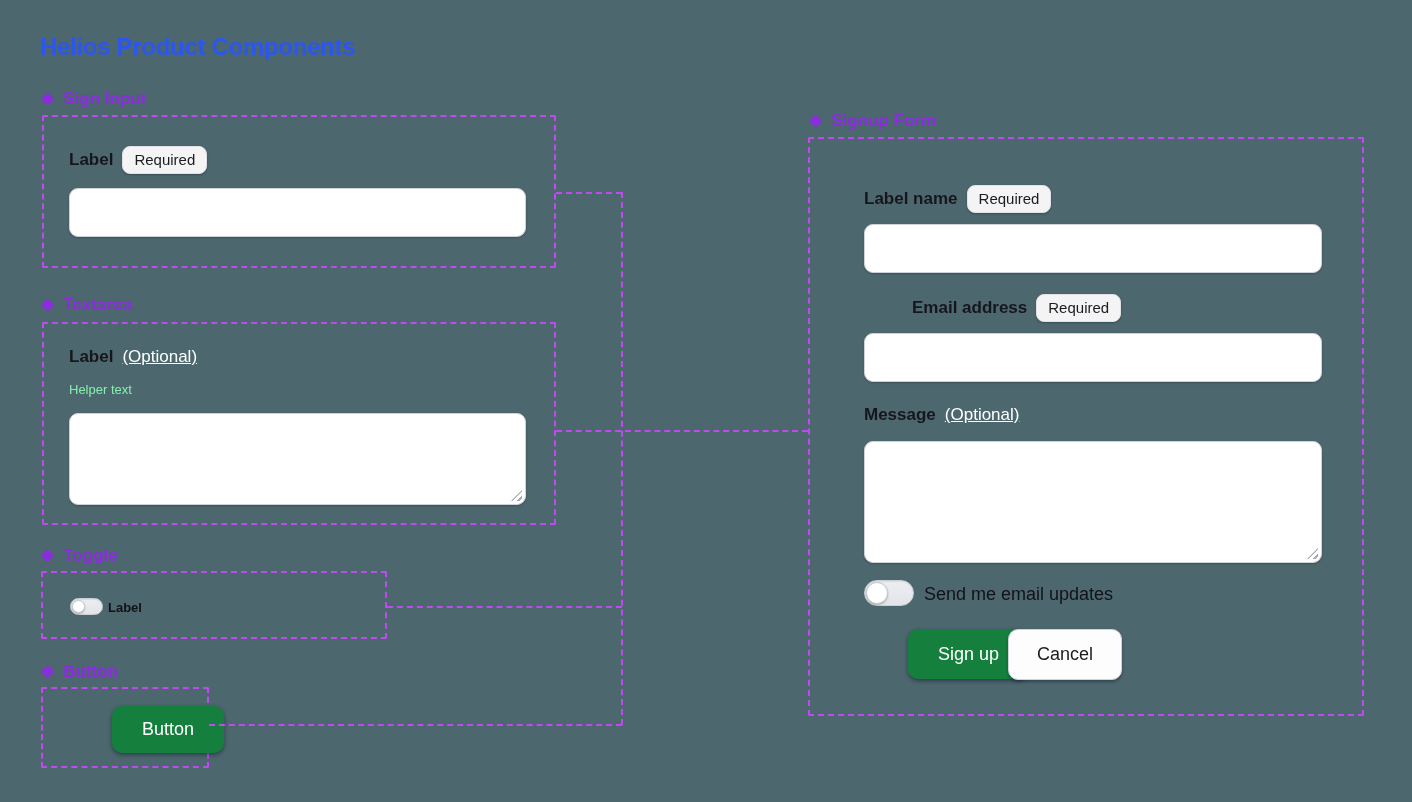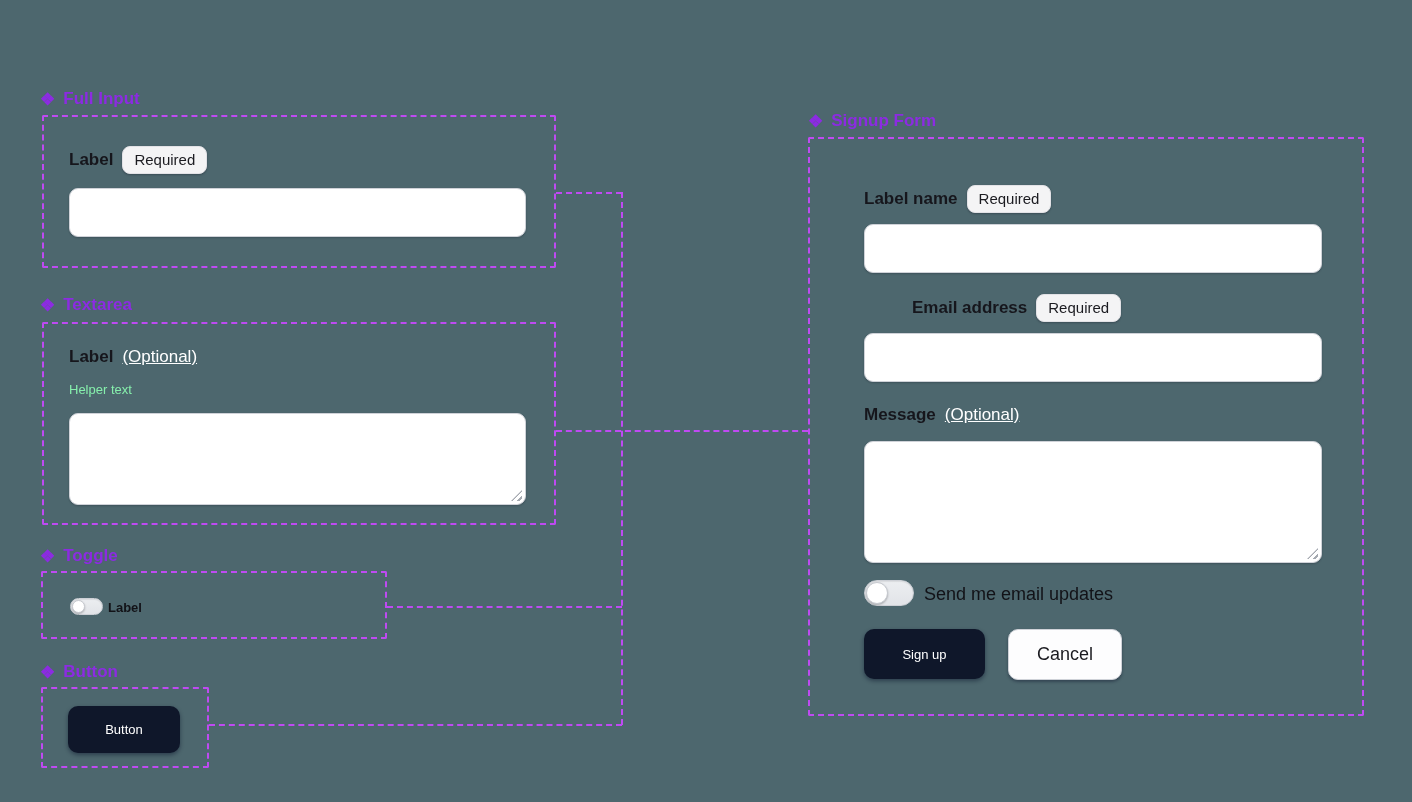--- a/index.html
+++ b/index.html
@@ -63,37 +63,39 @@
     border:1px solid #c6c9cf;box-sizing:border-box;box-shadow:0 1px 2px rgba(0,0,0,0.25);
   }
   .toggle-label-sm{font-size:13px;font-weight:700;color:#121217;white-space:nowrap;}
   .toggle-label-lg{font-size:18px;font-weight:400;color:#121217;white-space:nowrap;}
   .btn{
     position:absolute;display:flex;align-items:center;justify-content:center;
     border-radius:10px;box-sizing:border-box;cursor:pointer;white-space:nowrap;
     font-family:"Liberation Sans", sans-serif;
   }
   .btn-primary{
-    background:#0f172a;color:#ffffff;border:none;font-size:13px;font-weight:500;
+    background:#15803d;color:#ffffff;border:none;font-size:18px;font-weight:500;
     box-shadow:0 2px 4px rgba(5,10,35,0.45);
+    margin-left:44px;
   }
   .btn-secondary{
     background:#fdfdfe;color:#1b1b20;border:1.5px solid #cfd2d8;font-size:18px;font-weight:500;
     box-shadow:0 2px 3px rgba(5,10,35,0.35);
   }
 </style>
 </head>
 <body>
 
 <div class="canvas">
 
+  <div class="abs page-title" style="left:40px;top:33px;color:#2b57f0;">Helios Product Components</div>
 
   <div class="abs comp-label" style="left:40px;top:89px;">
     <span class="glyph">❖</span>
-    <span>Full Input</span>
+    <span>Sign Input</span>
   </div>
   <div class="dash-box" style="left:42px;top:115px;width:514px;height:153px;">
     <div class="field-row" style="left:25px;top:29px;">
       <span class="field-label">Label</span>
       <span class="badge">Required</span>
     </div>
     <input class="text-input" style="left: 25px; top: 71px; width: 457px; height: 49px;" value="">
   </div>
 
   <div class="abs comp-label" style="left:40px;top:295px;">

